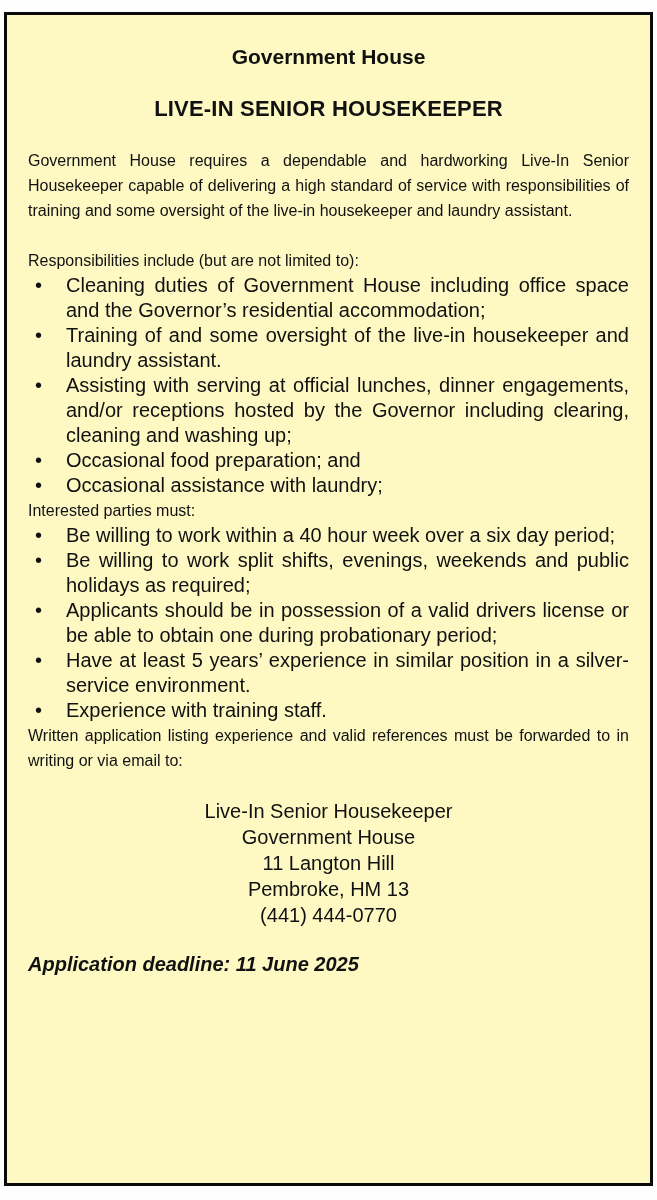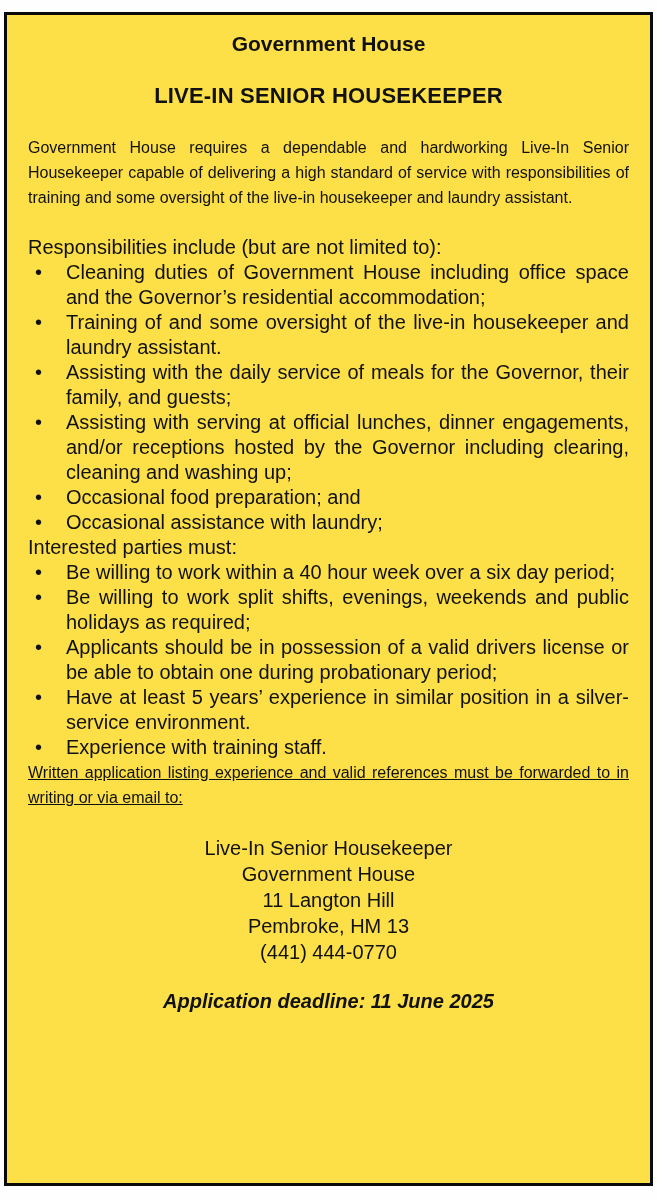--- a/index.html
+++ b/index.html
@@ -15,22 +15,22 @@
     background: #fefefe;
     position: relative;
     overflow: hidden;
   }
   .ad-box {
     box-sizing: border-box;
     width: 649px;
     height: 1174px;
     margin: 12px auto 0 auto;
     border: 3px solid #0a0a0a;
-    padding: 16px 21px 0 21px;
-    background: #fde047;
+    padding: 29px 21px 0 21px;
+    background: #fef9c3;
   }
   .org-name {
     font-size: 21px;
     line-height: 25px;
     font-weight: bold;
     text-align: center;
     margin: 0 0 27px 0;
   }
   .job-title {
     font-size: 22px;
@@ -43,21 +43,21 @@
   p {
     font-size: 16px;
     line-height: 25px;
     margin: 0;
     text-align: justify;
   }
   .intro {
     margin-bottom: 25px;
   }
   .section-heading {
-    font-size: 20px;
+    font-size: 16px;
     line-height: 25px;
     font-weight: normal;
     margin: 0;
     text-align: left;
   }
   ul.bullets {
     list-style: none;
     margin: 0;
     padding: 0;
     font-size: 20px;
@@ -69,55 +69,54 @@
     text-align: justify;
   }
   ul.bullets li::before {
     content: "\2022";
     position: absolute;
     left: 7px;
     top: 0;
   }
   .gap-after-resp { margin-bottom: 30px; }
   .gap-after-req  { margin-bottom: 27px; }
-  .apply-text { margin-bottom: 25px; text-decoration: underline; }
+  .apply-text { margin-bottom: 25px; }
   .contact-block {
     text-align: center;
     font-size: 20px;
     line-height: 26px;
     margin: 0 0 24px 0;
   }
   .contact-block div { text-align: center; }
   .deadline {
     font-size: 20px;
     line-height: 25px;
     font-weight: bold;
     font-style: italic;
-    text-align: center;
+    text-align: left;
     margin: 0;
   }
 </style>
 </head>
 <body>
 
 <div class="page">
   <div class="ad-box">
 
     <h1 class="org-name">Government House</h1>
 
     <h2 class="job-title">LIVE-IN SENIOR HOUSEKEEPER</h2>
 
     <p class="intro">Government House requires a dependable and hardworking Live-In Senior Housekeeper capable of delivering a high standard of service with responsibilities of training and some oversight of the live-in housekeeper and laundry assistant.</p>
 
     <div class="section-heading">Responsibilities include (but are not limited to):</div>
 
     <ul class="bullets gap-after-resp">
         <li>Cleaning duties of Government House including office space and the Governor’s residential accommodation;</li>
         <li>Training of and some oversight of the live-in housekeeper and laundry assistant.</li>
-        <li>Assisting with the daily service of meals for the Governor, their family, and guests;</li>
         <li>Assisting with serving at official lunches, dinner engagements, and/or receptions hosted by the Governor including clearing, cleaning and washing up;</li>
         <li>Occasional food preparation; and</li>
         <li>Occasional assistance with laundry;</li>
       </ul>
 
     <div class="section-heading">Interested parties must:</div>
 
     <ul class="bullets gap-after-req">
         <li>Be willing to work within a 40 hour week over a six day period;</li>
         <li>Be willing to work split shifts, evenings, weekends and public holidays as required;</li>

